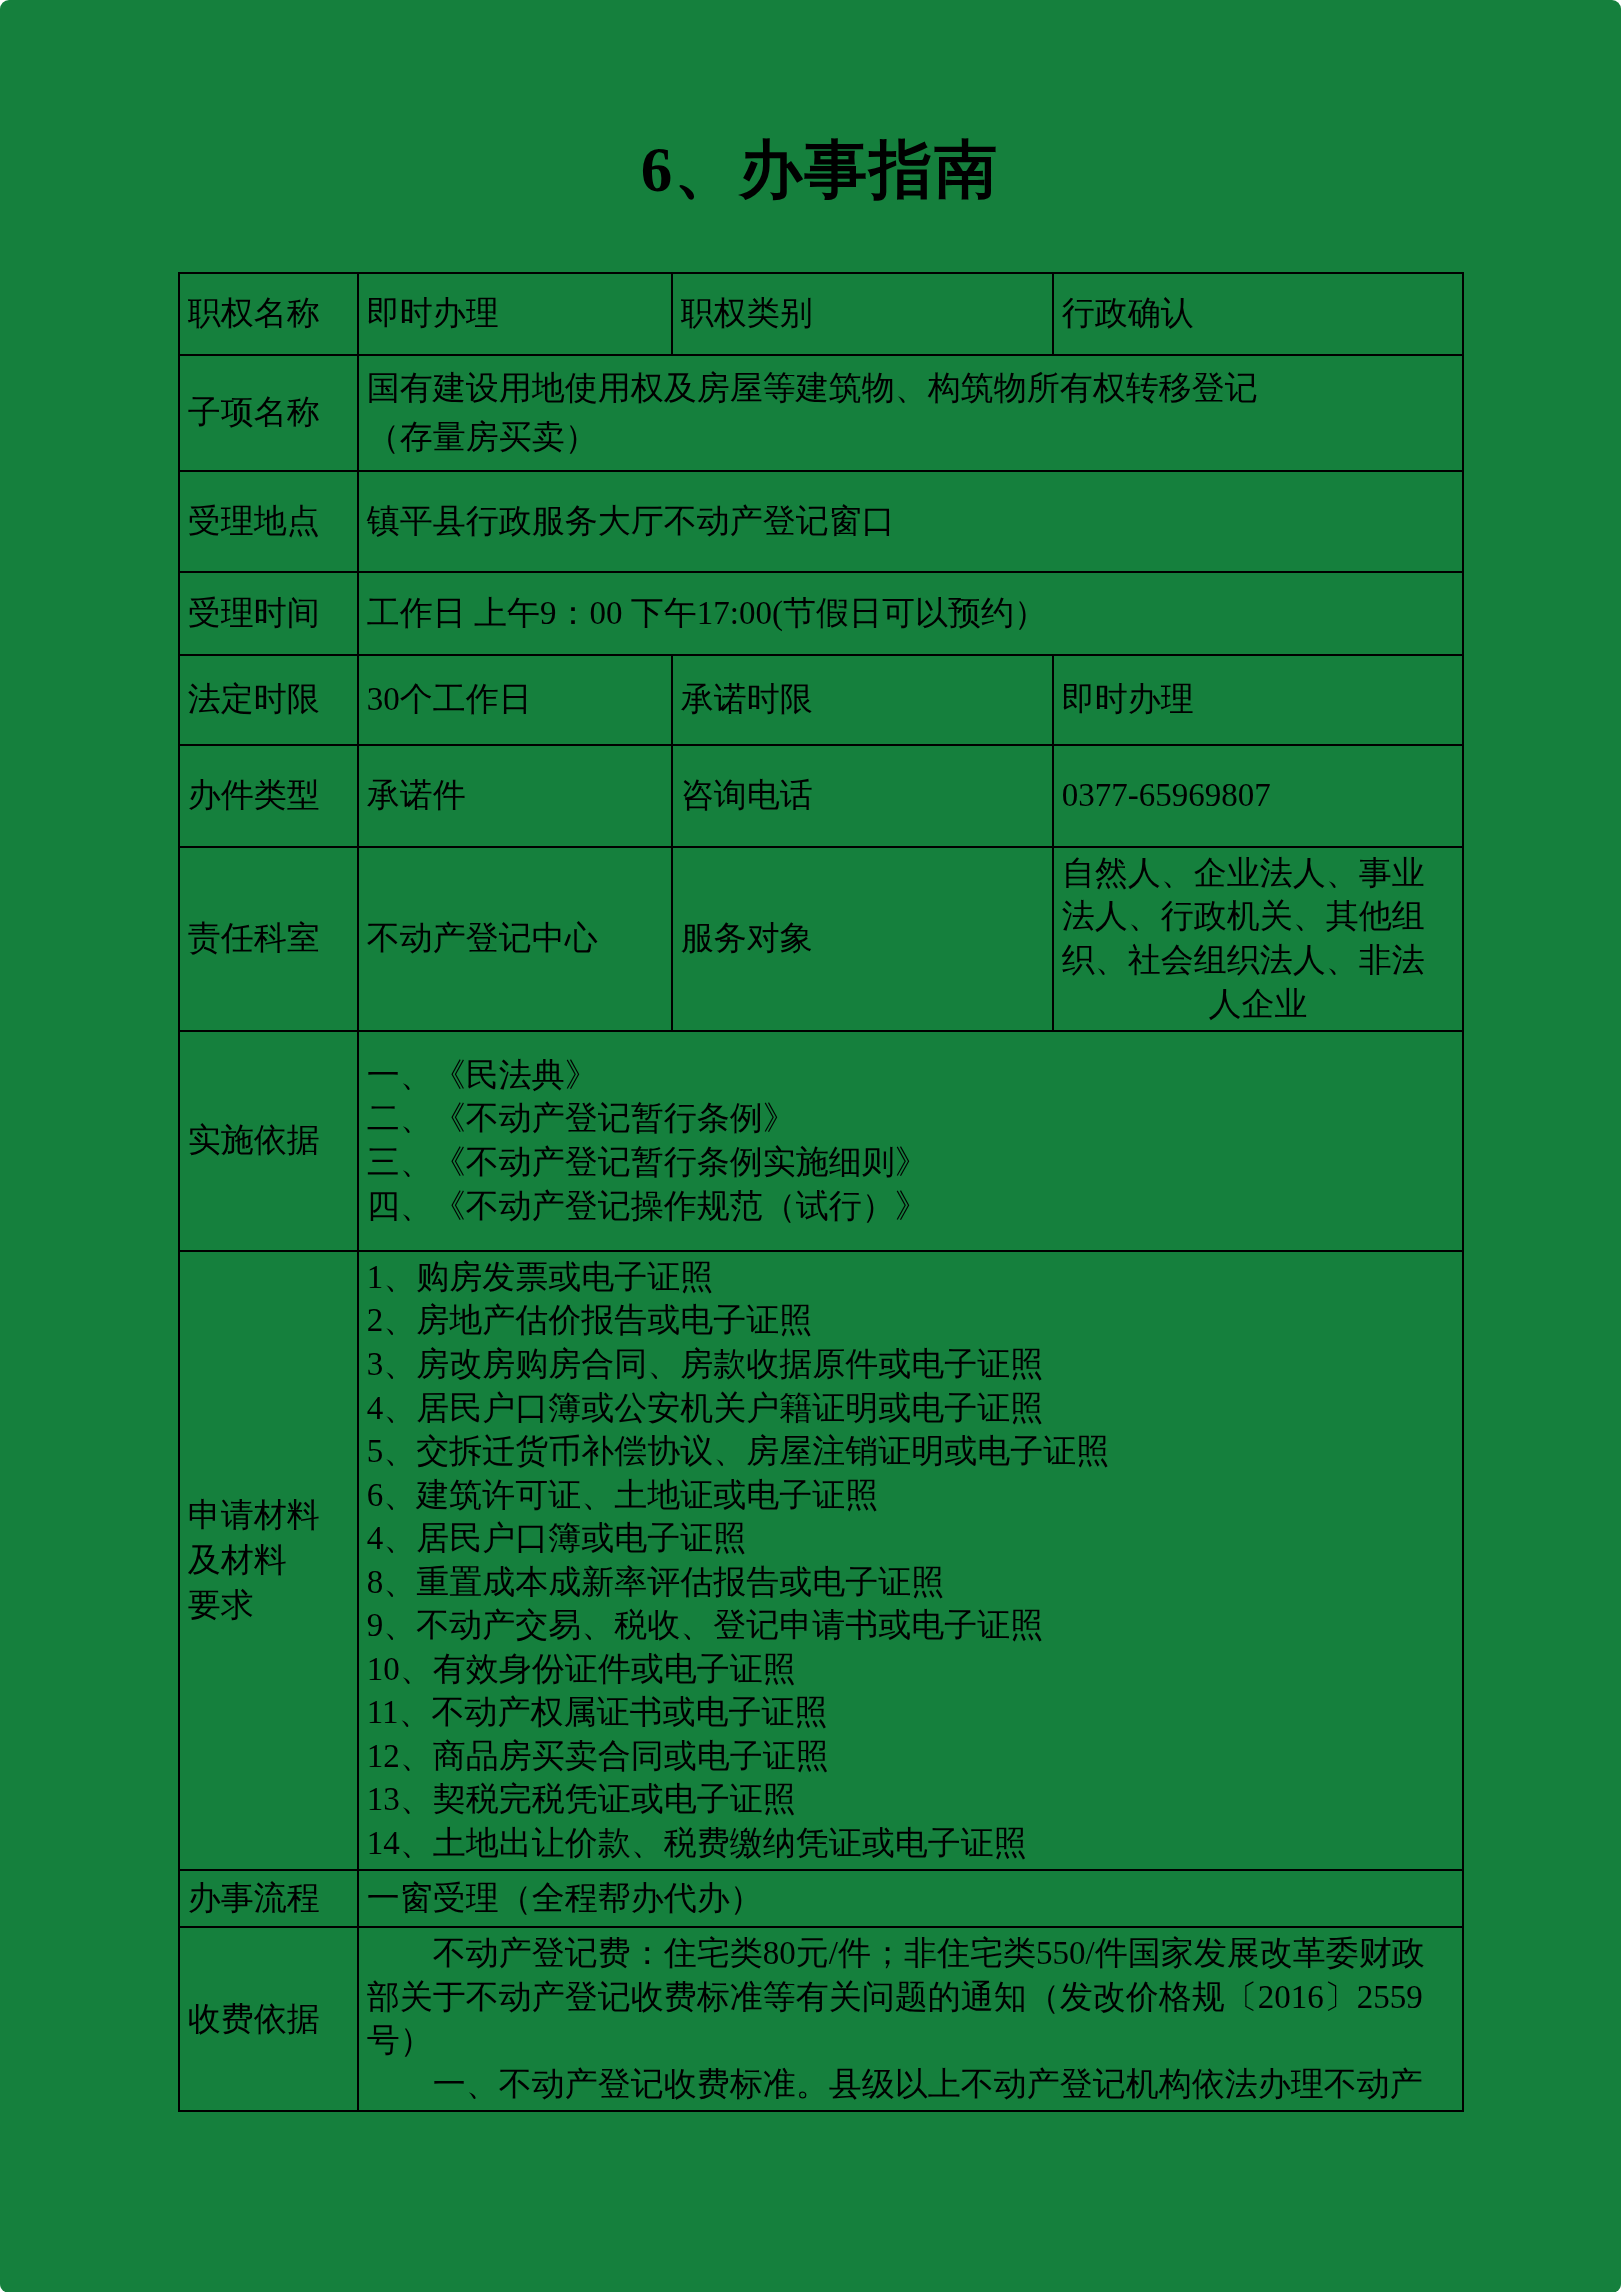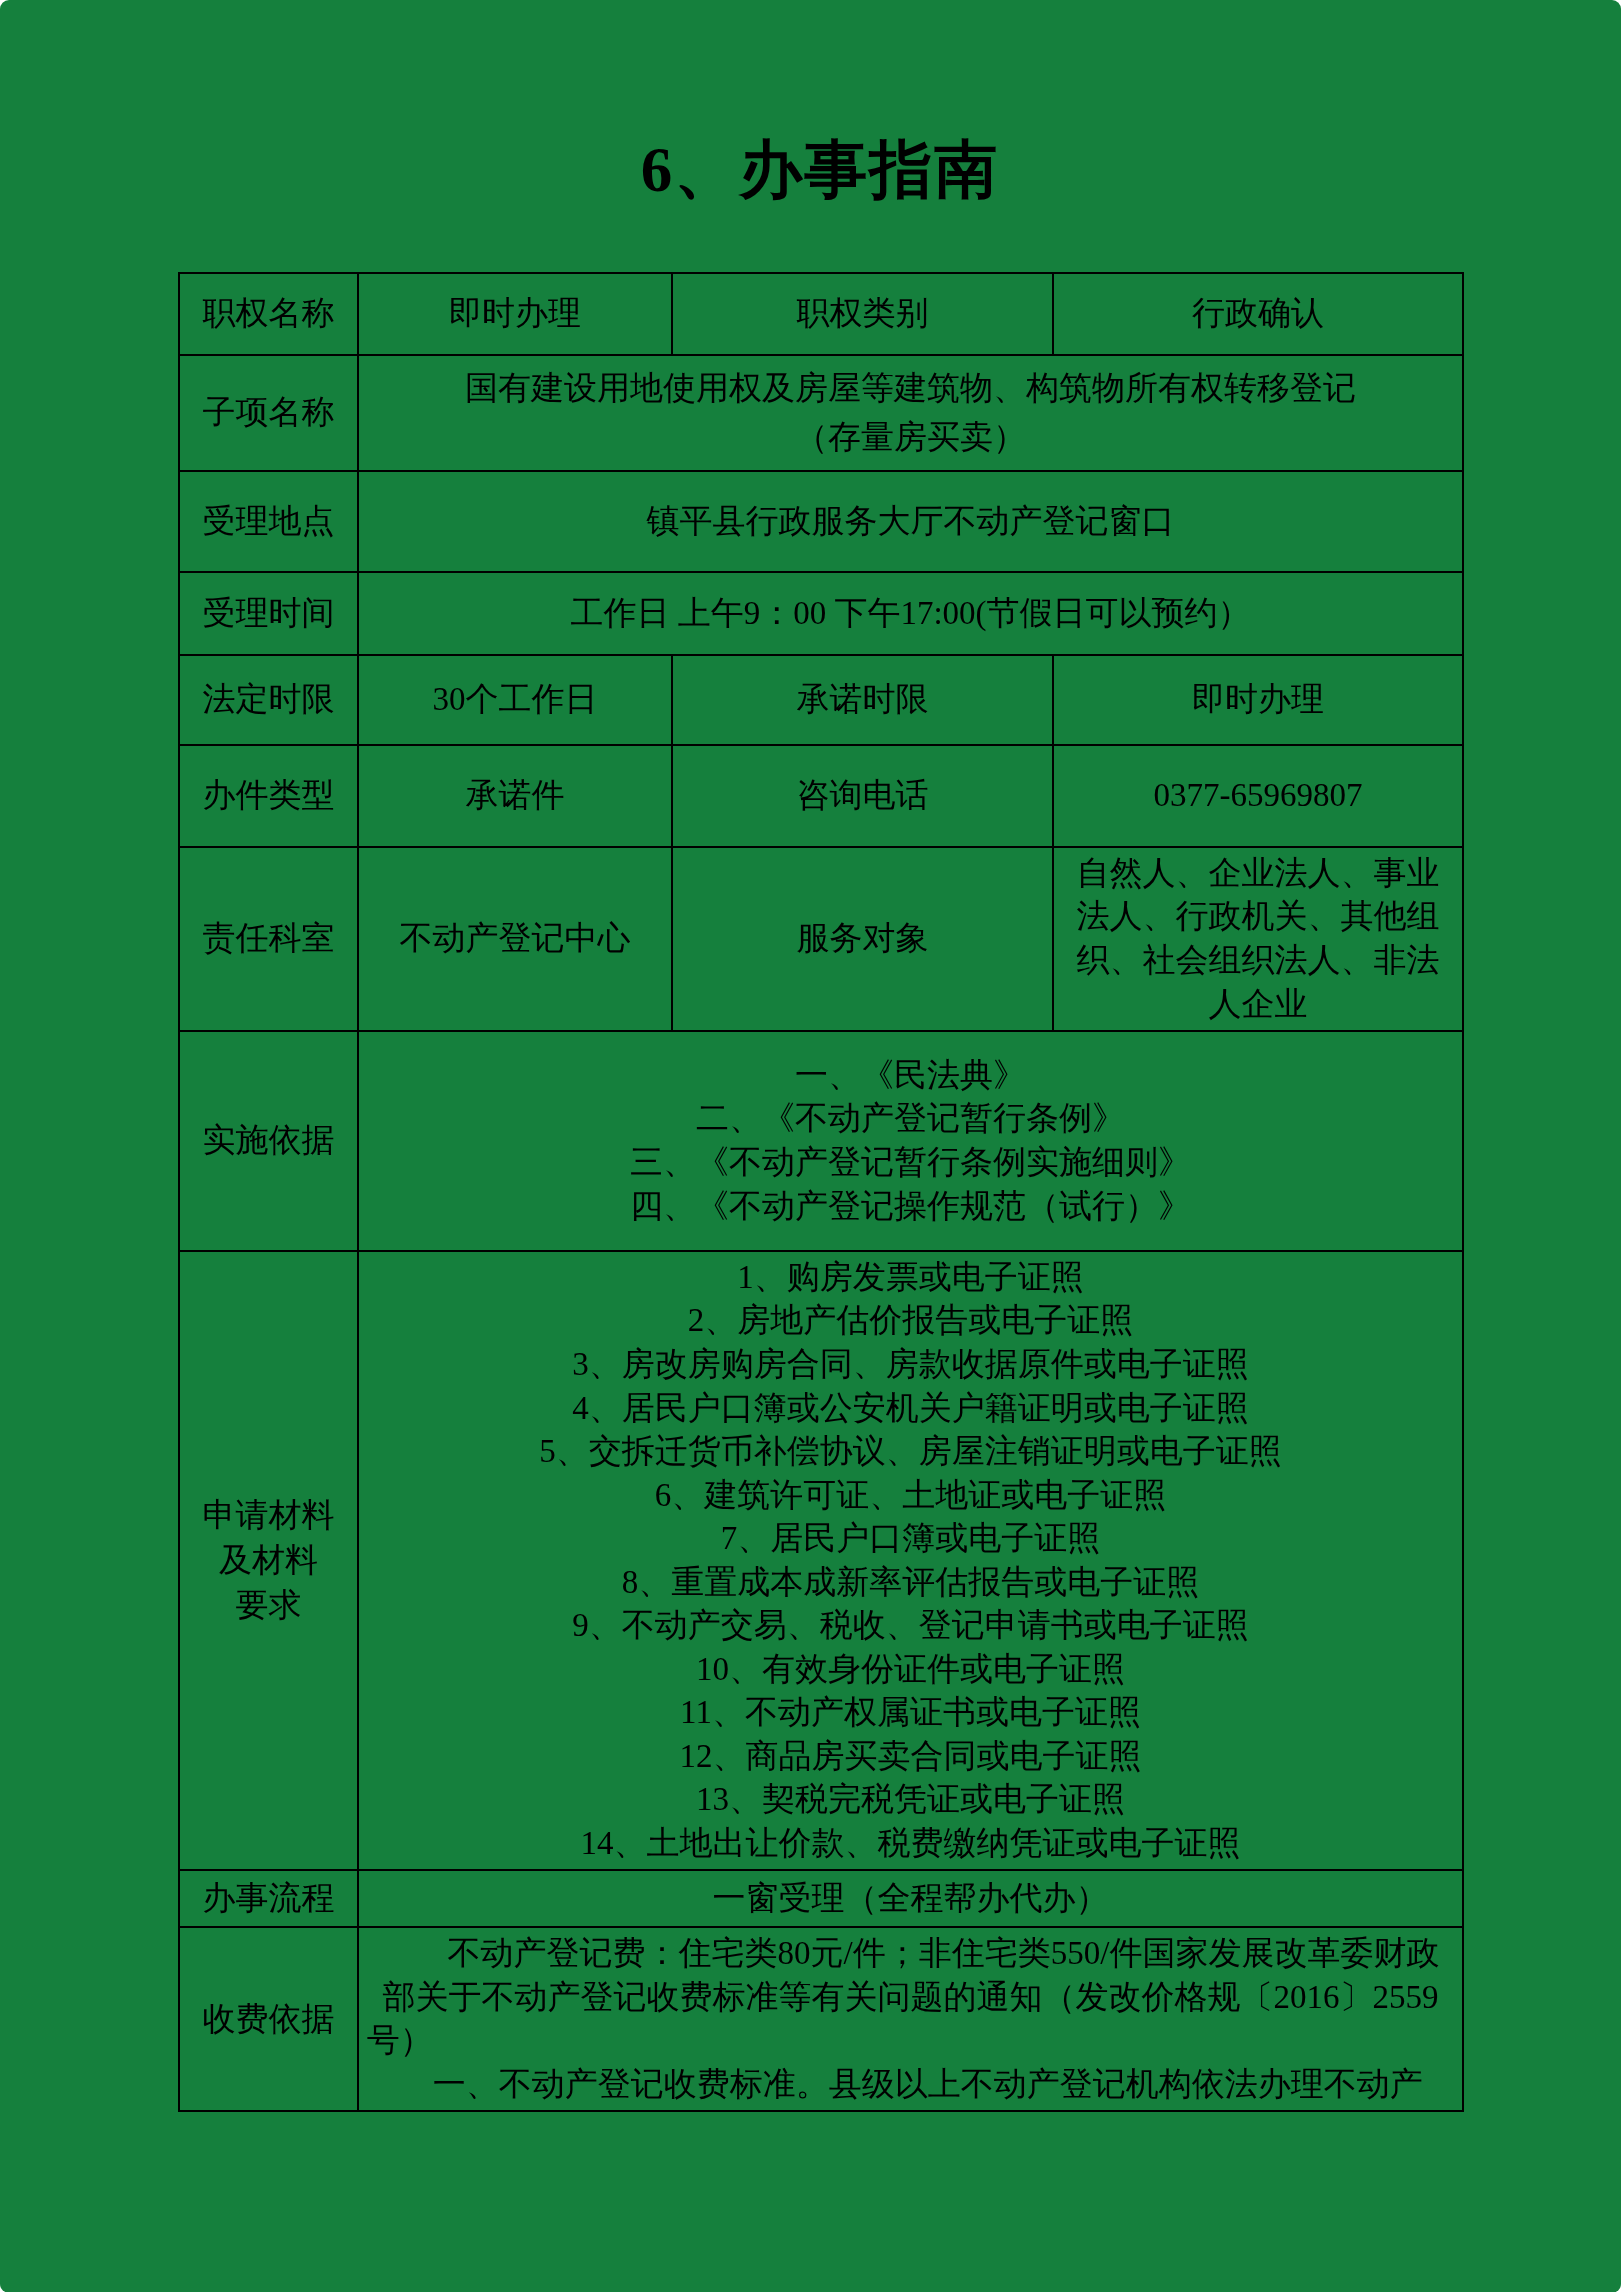--- a/index.html
+++ b/index.html
@@ -32,21 +32,21 @@
     left: 178px;
     top: 272px;
     width: 1284px;
     border-collapse: collapse;
     table-layout: fixed;
   }
   table.guide td {
     border: 2px solid #000000;
     font-size: 33px;
     line-height: 1.32;
-    text-align: center;
+    text-align: left;
     vertical-align: middle;
     padding: 3.9px 7.8px;
     overflow: hidden;
     word-break: break-all;
     margin-top: 9px;
   }
   td.label-cell { text-align: center; }
   td.center-cell { text-align: center; }
   tr.r1  { height: 82px; }
   tr.r2  { height: 116px; }
@@ -171,21 +171,21 @@
           <div>要求</div>
         </div>
       </td>
       <td class="materials-cell" colspan="3">
         <div>1、购房发票或电子证照</div>
         <div>2、房地产估价报告或电子证照</div>
         <div>3、房改房购房合同、房款收据原件或电子证照</div>
         <div>4、居民户口簿或公安机关户籍证明或电子证照</div>
         <div>5、交拆迁货币补偿协议、房屋注销证明或电子证照</div>
         <div>6、建筑许可证、土地证或电子证照</div>
-        <div>7、居民户口簿或电子证照</div>
+        <div>4、居民户口簿或电子证照</div>
         <div>8、重置成本成新率评估报告或电子证照</div>
         <div>9、不动产交易、税收、登记申请书或电子证照</div>
         <div>10、有效身份证件或电子证照</div>
         <div>11、不动产权属证书或电子证照</div>
         <div>12、商品房买卖合同或电子证照</div>
         <div>13、契税完税凭证或电子证照</div>
         <div>14、土地出让价款、税费缴纳凭证或电子证照</div>
       </td>
     </tr>
 

